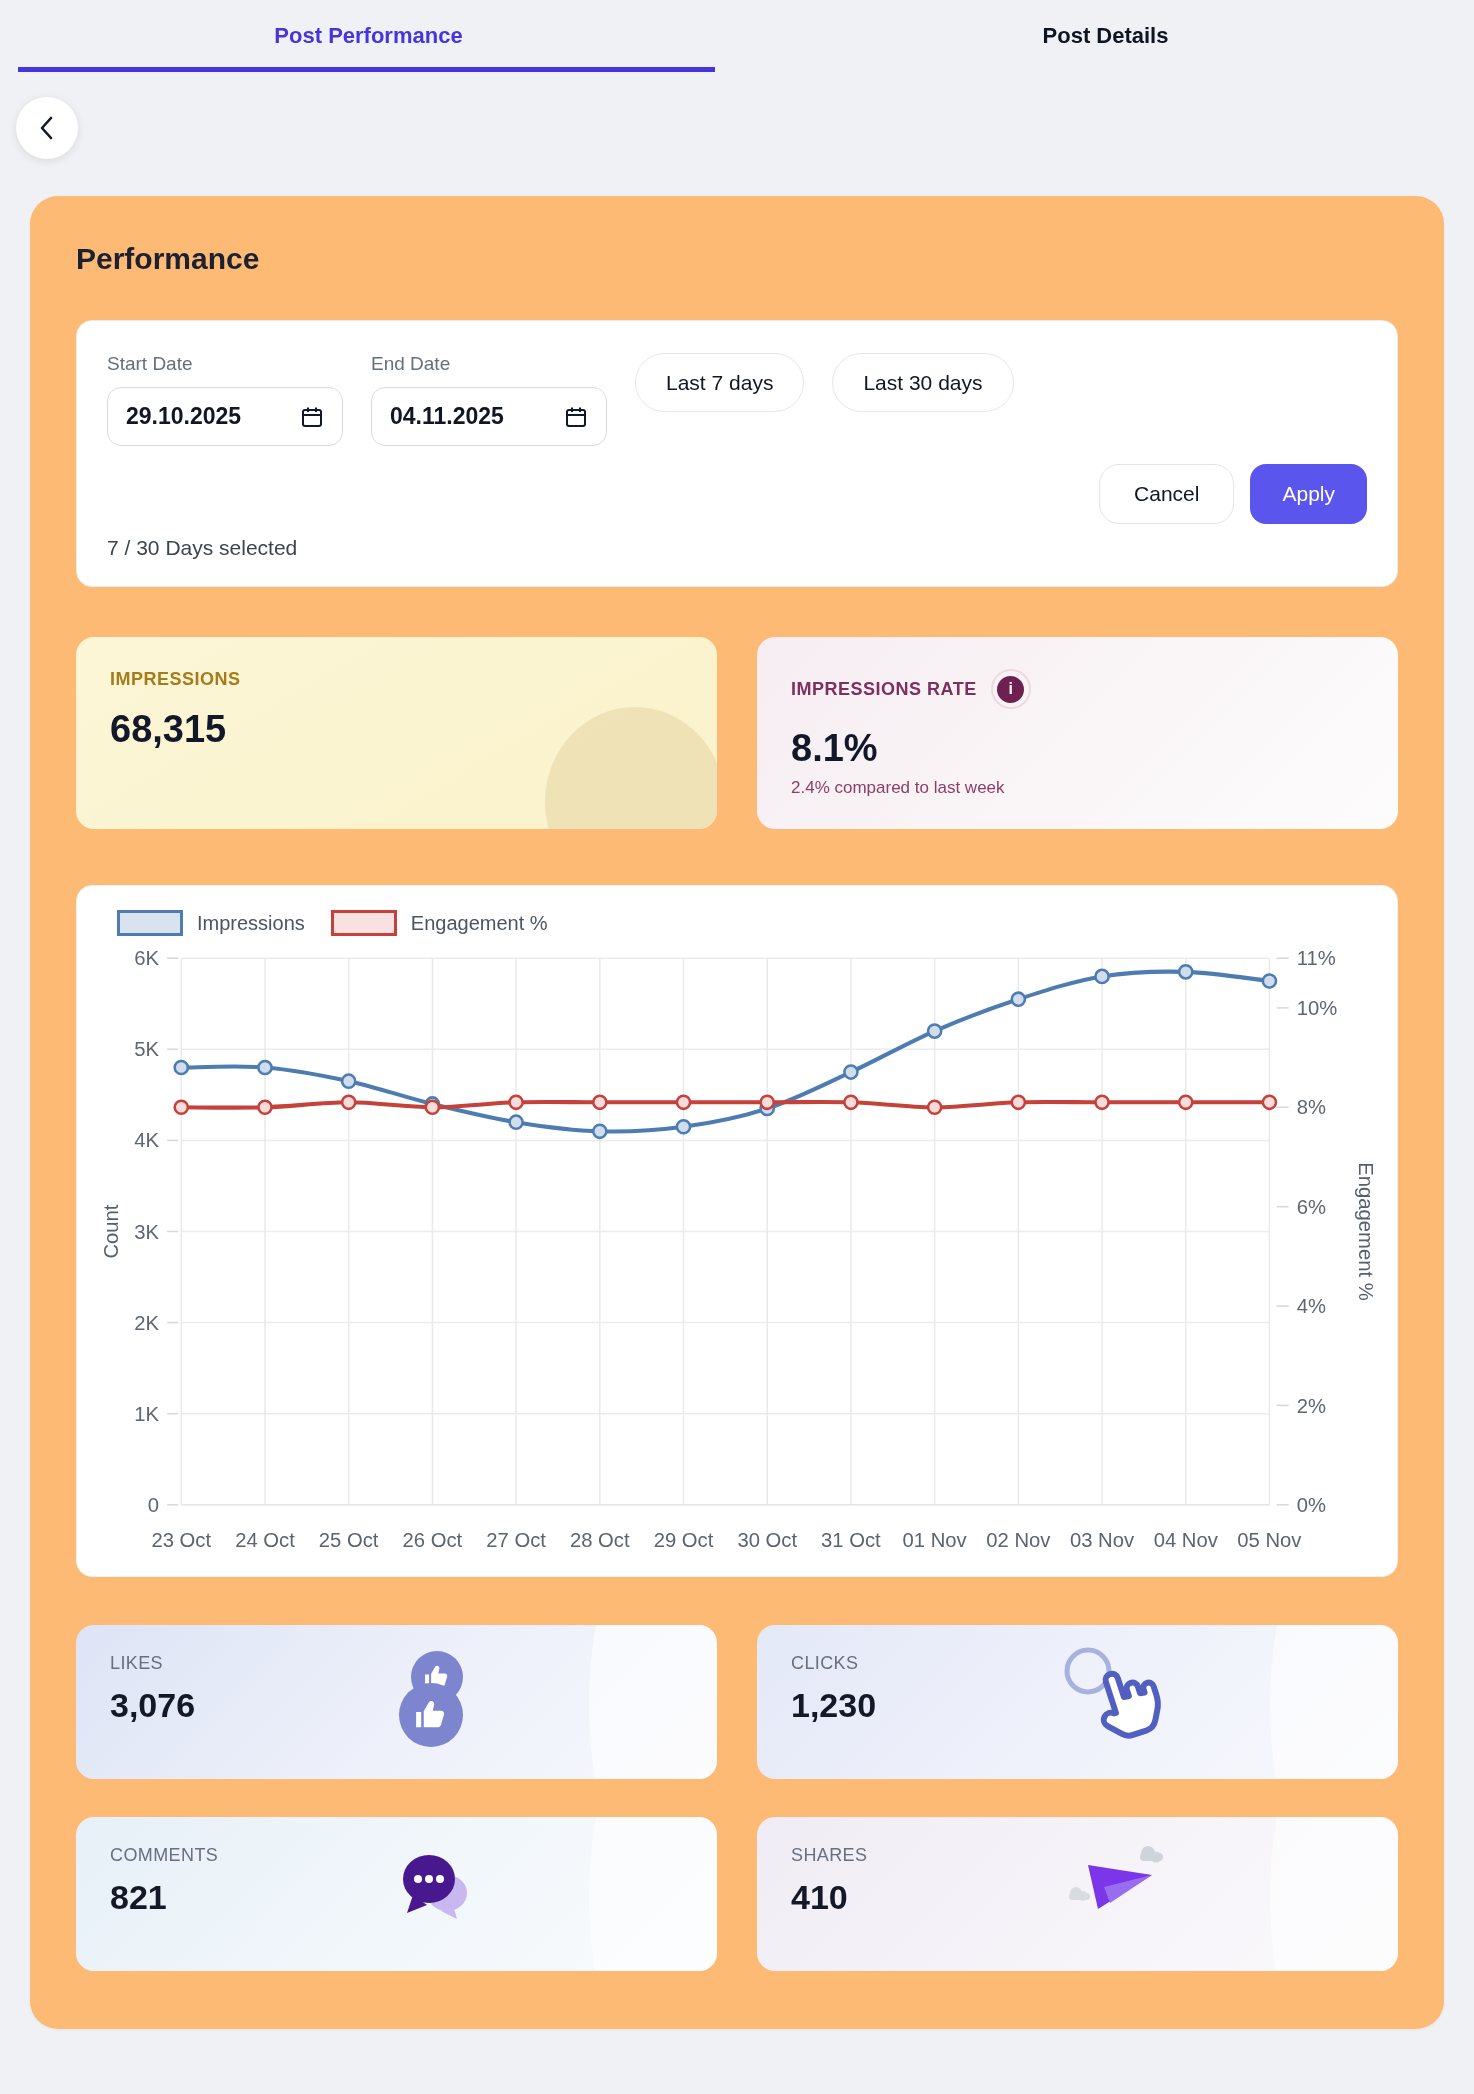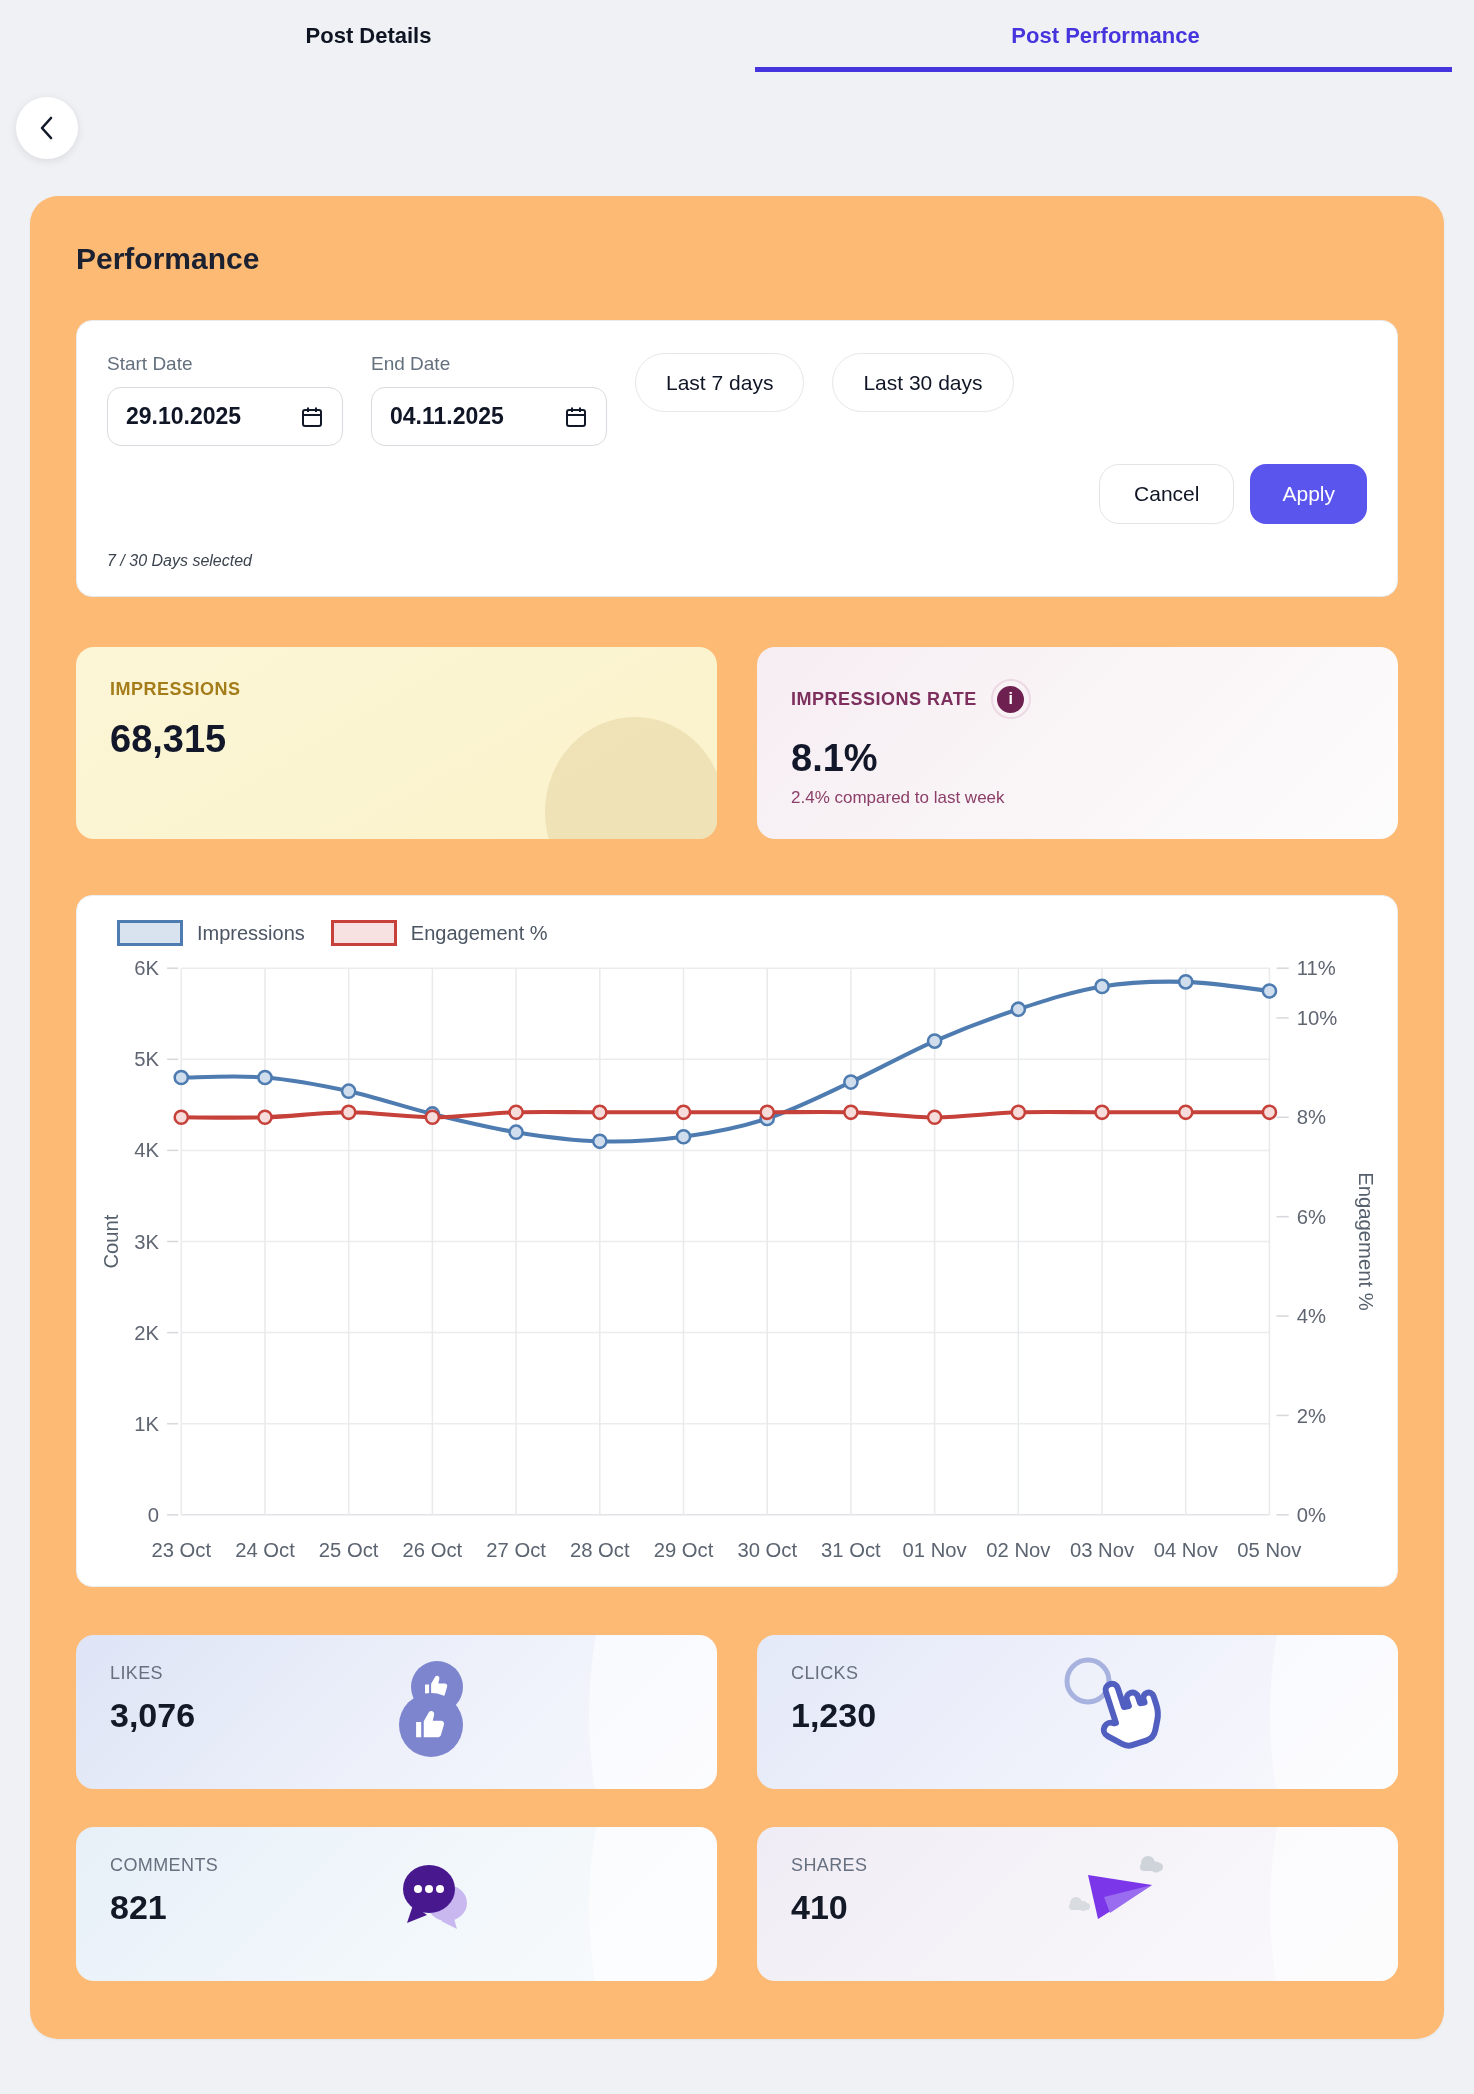--- a/index.html
+++ b/index.html
@@ -27,21 +27,21 @@
   .field-label { font-size:19px; color:#64707e; margin-bottom:12px; }
   .date-box { width:236px; height:59px; border:1.5px solid #d9dbe0; border-radius:14px; display:flex; align-items:center;
     justify-content:space-between; padding:0 18px; font-size:23px; font-weight:700; color:#101626; background:#fff; cursor:pointer; }
   .pill { height:59px; border:1.5px solid #e6e7ea; border-radius:30px; display:flex; align-items:center; padding:0 30px;
     font-size:21px; color:#101626; background:#fff; cursor:pointer; }
   .filter-actions { display:flex; justify-content:flex-end; gap:16px; margin-top:18px; }
   .btn-cancel { height:60px; padding:0 34px; border:1.5px solid #e3e4e8; border-radius:20px; background:#fff; font-size:21px; color:#101626;
     display:flex; align-items:center; cursor:pointer; font-family:inherit; }
   .btn-apply { height:60px; padding:0 32px; border:none; border-radius:16px; background:#5a55ec; font-size:21px; color:#fff;
     display:flex; align-items:center; cursor:pointer; font-family:inherit; }
-  .days-selected { margin-top:28px; font-size:16px; color:#3c4450;font-style:italic; }
+  .days-selected { margin-top:12px; font-size:21px; color:#3c4450; }
 
   
   .stats-top { display:grid; grid-template-columns:1fr 1fr; gap:40px; margin-top:50px; }
   .stat-big { height:192px; border-radius:18px; padding:32px 34px; position:relative; overflow:hidden; }
   .card-impressions { background:linear-gradient(150deg,#fcf6d7 0%,#faf2ca 100%); }
   .card-engagement { background:linear-gradient(135deg,#f6edf2 0%,#fbf8f9 70%,#fdfcfd 100%); }
   .imp-circle { position:absolute; right:-8px; bottom:-68px; width:180px; height:190px; border-radius:50%; background:#e8d7a8; opacity:.6; }
   .stat-big-label { font-size:18px; font-weight:700; letter-spacing:.5px; }
   .card-impressions .stat-big-label { color:#a57c1a; }
   .card-engagement .stat-big-label { color:#7d2f5d; }
@@ -69,26 +69,26 @@
   .card-shares   { background:linear-gradient(135deg,#f0ecf5 0%,#f6f4f9 55%,#faf9fb 100%); }
   .deco-ellipse { position:absolute; right:-22px; top:-110px; width:150px; height:380px; border-radius:50%; background:rgba(255,255,255,.55); }
   .stat-small-label { font-size:18px; color:#67707f; letter-spacing:.4px; }
   .stat-small-value { font-size:34px; font-weight:800; color:#141927; margin-top:12px; }
   .stat-icon { position:absolute; left:295px; top:14px; width:130px; height:130px; }
 </style>
 </head>
 <body>
 
 <div class="tabs">
-  <div class="tab tab-details">
-    <span>Post Details</span>
-  </div>
   <div class="tab tab-performance">
     <span>Post Performance</span>
     <div class="tab-underline"></div>
+  </div>
+  <div class="tab tab-details">
+    <span>Post Details</span>
   </div>
 </div>
 
 <div class="back-btn">
   <svg width="22" height="30" viewBox="0 0 22 30">
     <polyline points="15,5 6,15 15,25" fill="none" stroke="#111827" stroke-width="2.6" stroke-linecap="round" stroke-linejoin="round"></polyline>
   </svg>
 </div>
 
 <div class="main-card">

